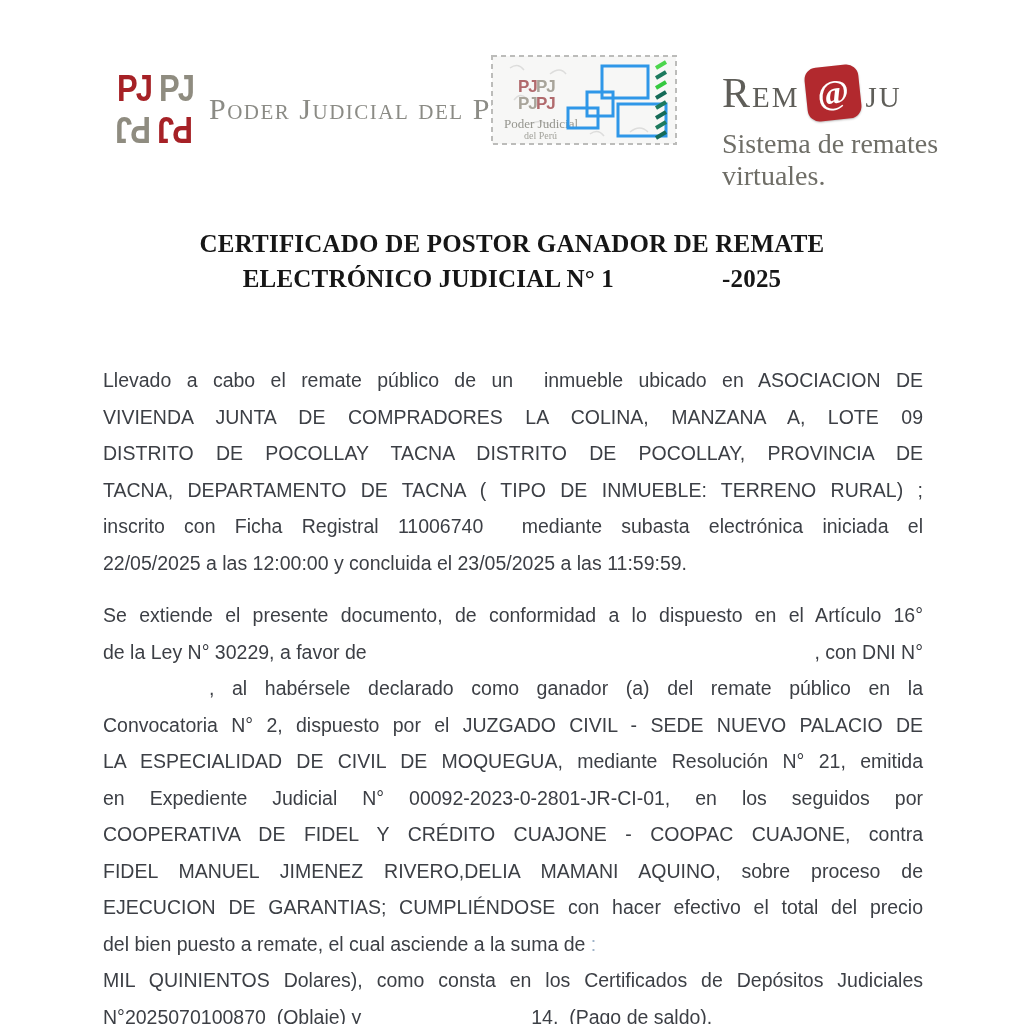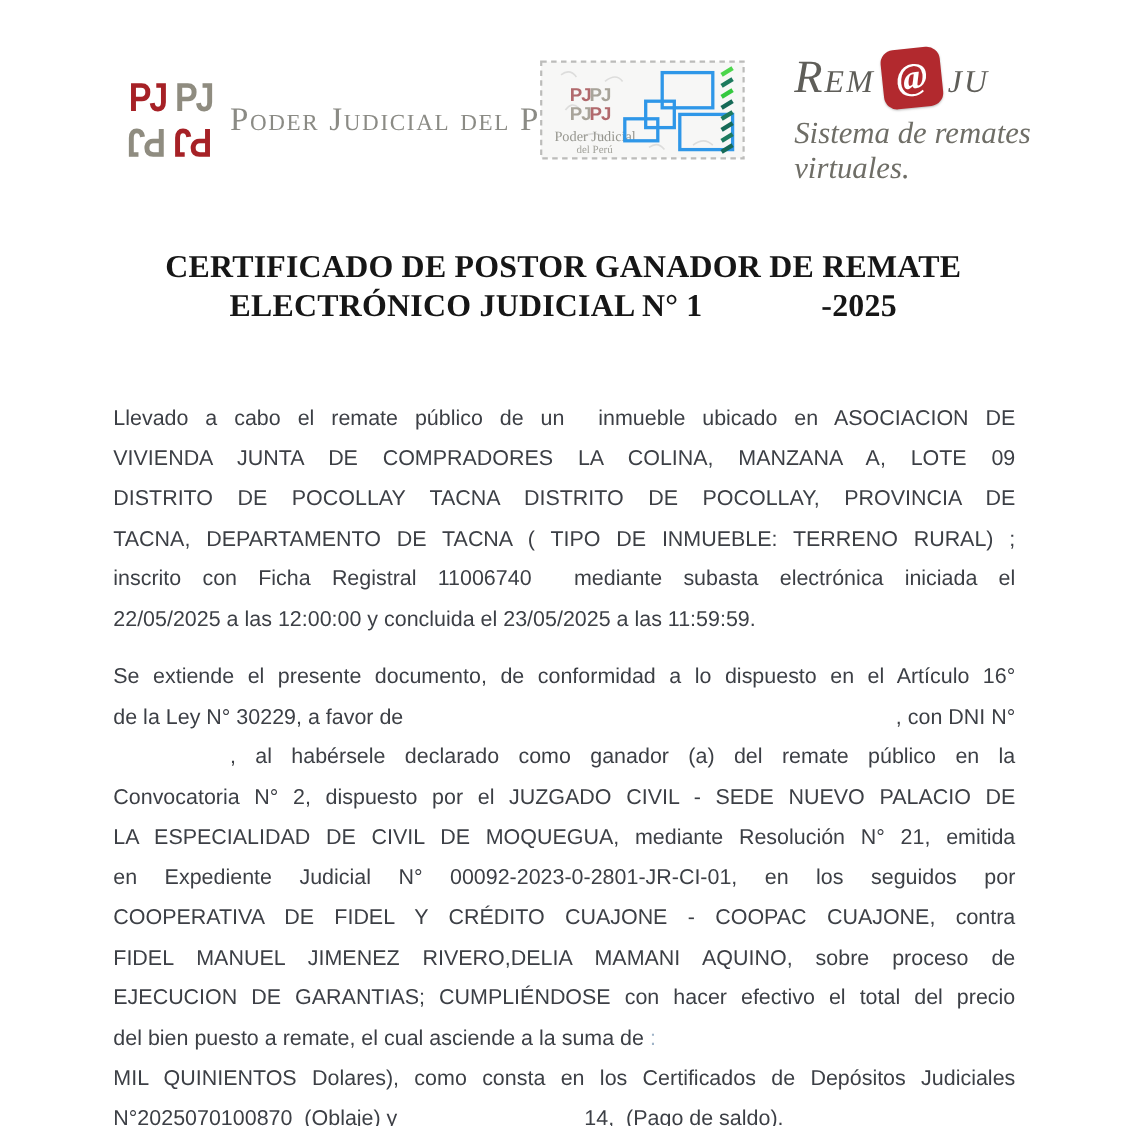--- a/index.html
+++ b/index.html
@@ -13,33 +13,33 @@
            font-family:"Liberation Sans",sans-serif;font-weight:800;font-size:31px;
            letter-spacing:-2px;transform:scaleY(1.18);}
   .pj-red{color:#a62126;}
   .pj-gray{color:#8f8c80;}
   .pj-flip{transform:rotate(180deg) scaleY(1.18);}
   .pj-label{margin-left:12px;font-family:"Liberation Serif",serif;font-variant:small-caps;
             font-size:30px;color:#8b8b85;letter-spacing:1.5px;white-space:nowrap;}
 
   .stamp{position:absolute;left:490px;top:14px;}
 
-  .remaju{position:absolute;left:722px;top:4px;font-style:italic;}
+  .remaju{position:absolute;left:722px;top:26px;}
   .remaju-row{display:flex;align-items:center;font-family:"Liberation Serif",serif;
               font-variant:small-caps;font-size:42px;color:#5f5e59;letter-spacing:2px;}
   .at-box{display:flex;align-items:center;justify-content:center;width:54px;height:54px;
           background:#b2292e;border-radius:12px;transform:rotate(-6deg);margin:0 6px;
           box-shadow:0 1px 2px rgba(0,0,0,.25);}
   .at-box span{font-variant:normal;font-size:34px;font-weight:bold;color:#ffffff;
                font-family:"Liberation Serif",serif;letter-spacing:0;}
   .remaju-sub{margin-top:8px;font-family:"Liberation Serif",serif;font-size:28px;color:#6f6e67;}
 
   
   .doc-title{position:absolute;left:0;top:186px;width:1024px;text-align:center;
-             font-family:"Liberation Serif",serif;font-weight:bold;font-size:29px;
+             font-family:"Liberation Serif",serif;font-weight:bold;font-size:25px;
              color:#161616;line-height:35px;letter-spacing:.2px;}
   .title-l2{display:flex;justify-content:center;align-items:flex-start;gap:27px;}
   .title-gap{display:inline-block;width:54px;height:1px;}
 
   
   .body-text{position:absolute;left:103px;top:322px;width:820px;font-size:19.5px;
              color:#3c3f45;}
   .ln{height:36.5px;line-height:36.5px;white-space:normal;}
   .jl{text-align:justify;text-align-last:justify;}
   .para-gap{height:16px;}

